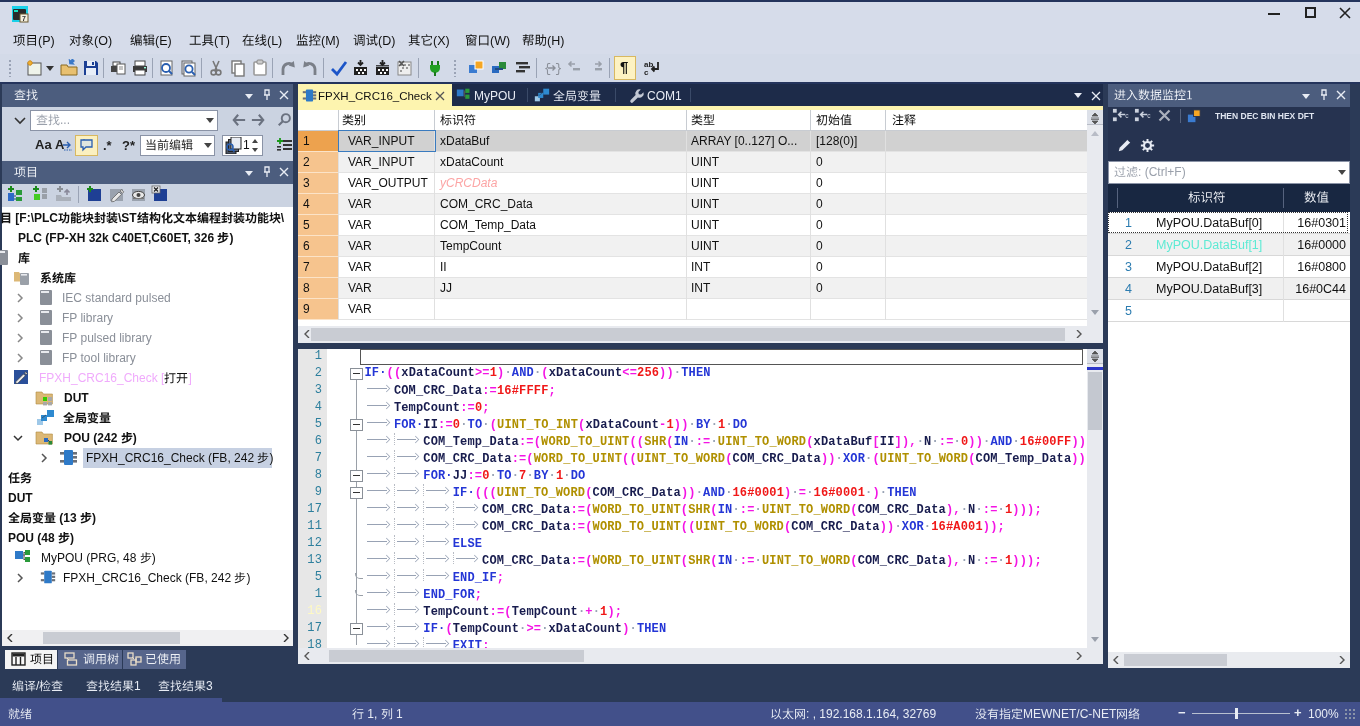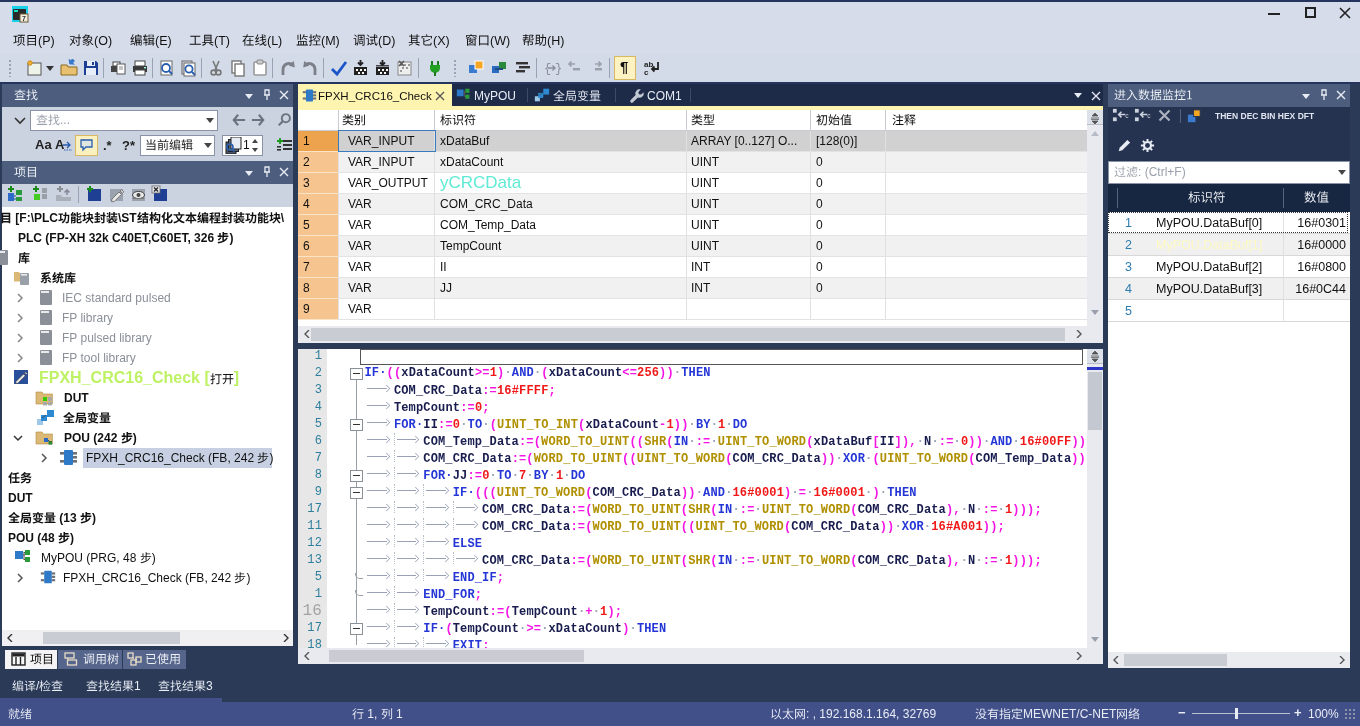--- a/index.html
+++ b/index.html
@@ -544,21 +544,21 @@
     <svg style="position:absolute;left:37px;top:348px" width="19" height="19" viewBox="0 0 19 19">
       <rect x="3" y="2" width="12" height="15" rx="1" fill="#8a8f98"></rect>
       <rect x="4" y="3" width="8" height="2" fill="#e8eaee"></rect>
     </svg>
     <div style="position:absolute;left:62px;top:350px;font-size:12px;color:#8a8f98;font-weight:normal;line-height:16px;white-space:nowrap;">FP tool library</div>
     <svg style="position:absolute;left:13px;top:368px" width="19" height="19" viewBox="0 0 19 19">
       <rect x="1" y="2" width="14" height="14" fill="#2a4f9a"></rect>
       <path d="M3 13.5 l7.5 -7.5 1.8 1.8 -7.5 7.5 -2.1 .3 z" fill="#e8e8e8" stroke="#333" stroke-width=".6"></path>
       <path d="M11.5 5 l1.2 -1.2 1.8 1.8 -1.2 1.2 z" fill="#c8c8c8" stroke="#333" stroke-width=".6"></path>
     </svg>
-    <div style="position:absolute;left:39px;top:370px;font-size:16px;color:#bef264;font-weight:bold;line-height:16px;white-space:nowrap;">FPXH_CRC16_Check [<svg width="24.0" height="12" viewBox="0 0 24.0 12" style="vertical-align:-0.14em;overflow:visible">
+    <div style="position:absolute;left:39px;top:370px;font-size:12px;color:#f0abfc;font-weight:normal;line-height:16px;white-space:nowrap;">FPXH_CRC16_Check [<svg width="24.0" height="12" viewBox="0 0 24.0 12" style="vertical-align:-0.14em;overflow:visible">
         <g fill="#111" transform="translate(0,10.32) scale(0.012,-0.012)">
           <use href="#g44" x="0"></use>
           <use href="#g45" x="1000"></use>
         </g>
       </svg>]</div>
     <svg style="position:absolute;left:35px;top:388px" width="19" height="19" viewBox="0 0 19 19">
       <path d="M1 4 h6 l1.4 2 h9 v10 h-16.4 z" fill="#dcb876" stroke="#b08a40" stroke-width=".6"></path>
       <rect x="8" y="9" width="4" height="4" fill="#33cc00"></rect>
       <rect x="13" y="9" width="4" height="4" fill="#a8a8a8"></rect>
       <rect x="8" y="14" width="4" height="3.4" fill="#a8a8a8"></rect>
@@ -901,21 +901,21 @@
     <div style="position:absolute;left:298px;top:193px;width:40px;height:1px;background:#fbe3c8"></div>
     <div style="position:absolute;left:338px;top:193px;width:749px;height:1px;background:#e3e3e3"></div>
     <div style="position:absolute;left:338px;top:173px;width:1px;height:21px;background:#e0e0e0"></div>
     <div style="position:absolute;left:434px;top:173px;width:1px;height:21px;background:#e0e0e0"></div>
     <div style="position:absolute;left:686px;top:173px;width:1px;height:21px;background:#e0e0e0"></div>
     <div style="position:absolute;left:810px;top:173px;width:1px;height:21px;background:#e0e0e0"></div>
     <div style="position:absolute;left:885px;top:173px;width:1px;height:21px;background:#e0e0e0"></div>
     <div style="position:absolute;left:1087px;top:173px;width:1px;height:21px;background:#e0e0e0"></div>
     <div style="position:absolute;left:303px;top:175px;font-size:12px;color:#111;font-weight:normal;line-height:16px;white-space:nowrap;">3</div>
     <div style="position:absolute;left:348px;top:175px;font-size:12px;color:#111;font-weight:normal;line-height:16px;white-space:nowrap;">VAR_OUTPUT</div>
-    <div style="position:absolute;left:440px;top:175px;font-size:17px;color:#5eead4;font-weight:normal;line-height:16px;white-space:nowrap;">yCRCData</div>
+    <div style="position:absolute;left:440px;top:175px;font-size:12px;color:#fca5a5;font-weight:normal;line-height:16px;white-space:nowrap;font-style:italic;">yCRCData</div>
     <div style="position:absolute;left:691px;top:175px;font-size:12px;color:#111;font-weight:normal;line-height:16px;white-space:nowrap;">UINT</div>
     <div style="position:absolute;left:816px;top:175px;font-size:12px;color:#111;font-weight:normal;line-height:16px;white-space:nowrap;">0</div>
     <div style="position:absolute;left:338px;top:194px;width:749px;height:21px;background:#f1f1f1"></div>
     <div style="position:absolute;left:298px;top:194px;width:40px;height:21px;background:#f6c48e"></div>
     <div style="position:absolute;left:298px;top:214px;width:40px;height:1px;background:#fbe3c8"></div>
     <div style="position:absolute;left:338px;top:214px;width:749px;height:1px;background:#e3e3e3"></div>
     <div style="position:absolute;left:338px;top:194px;width:1px;height:21px;background:#e0e0e0"></div>
     <div style="position:absolute;left:434px;top:194px;width:1px;height:21px;background:#e0e0e0"></div>
     <div style="position:absolute;left:686px;top:194px;width:1px;height:21px;background:#e0e0e0"></div>
     <div style="position:absolute;left:810px;top:194px;width:1px;height:21px;background:#e0e0e0"></div>
@@ -1042,21 +1042,21 @@
     <div style="position:absolute;left:298px;top:518px;width:24px;text-align:right;font-family:'Liberation Mono',monospace;font-weight:bold;font-size:12px;letter-spacing:0.16px;font-weight:normal;color:#2d7f9d;line-height:17px">11</div>
     <div style="position:absolute;left:364.5px;top:518px;font-family:'Liberation Mono',monospace;font-weight:bold;font-size:12px;letter-spacing:0.16px;line-height:17px;white-space:pre"><span class="tb" style=""></span><span class="tb" style="border-left:1px dotted #b8bcc4;"></span><span class="tb" style="border-left:1px dotted #b8bcc4;"></span><span class="tb" style="border-left:1px dotted #b8bcc4;"></span><span style="color:#181c4e">COM_CRC_Data</span><span style="color:#f414e4">:=</span><span style="color:#f414e4">(</span><span style="color:#b09000">WORD_TO_UINT</span><span style="color:#f414e4">((</span><span style="color:#b09000">UINT_TO_WORD</span><span style="color:#f414e4">(</span><span style="color:#181c4e">COM_CRC_Data</span><span style="color:#f414e4">))</span><span style="color:#98a2b4">·</span><span style="color:#2436d6">XOR</span><span style="color:#98a2b4">·</span><span style="color:#f01818">16#A001</span><span style="color:#f414e4">));</span></div>
     <div style="position:absolute;left:298px;top:535px;width:24px;text-align:right;font-family:'Liberation Mono',monospace;font-weight:bold;font-size:12px;letter-spacing:0.16px;font-weight:normal;color:#2d7f9d;line-height:17px">12</div>
     <div style="position:absolute;left:364.5px;top:535px;font-family:'Liberation Mono',monospace;font-weight:bold;font-size:12px;letter-spacing:0.16px;line-height:17px;white-space:pre"><span class="tb" style=""></span><span class="tb" style="border-left:1px dotted #b8bcc4;"></span><span class="tb" style="border-left:1px dotted #b8bcc4;"></span><span style="color:#2436d6">ELSE</span></div>
     <div style="position:absolute;left:298px;top:552px;width:24px;text-align:right;font-family:'Liberation Mono',monospace;font-weight:bold;font-size:12px;letter-spacing:0.16px;font-weight:normal;color:#2d7f9d;line-height:17px">13</div>
     <div style="position:absolute;left:364.5px;top:552px;font-family:'Liberation Mono',monospace;font-weight:bold;font-size:12px;letter-spacing:0.16px;line-height:17px;white-space:pre"><span class="tb" style=""></span><span class="tb" style="border-left:1px dotted #b8bcc4;"></span><span class="tb" style="border-left:1px dotted #b8bcc4;"></span><span class="tb" style="border-left:1px dotted #b8bcc4;"></span><span style="color:#181c4e">COM_CRC_Data</span><span style="color:#f414e4">:=</span><span style="color:#f414e4">(</span><span style="color:#b09000">WORD_TO_UINT</span><span style="color:#f414e4">(</span><span style="color:#b09000">SHR</span><span style="color:#f414e4">(</span><span style="color:#2436d6">IN</span><span style="color:#98a2b4">·</span><span style="color:#f414e4">:=</span><span style="color:#98a2b4">·</span><span style="color:#b09000">UINT_TO_WORD</span><span style="color:#f414e4">(</span><span style="color:#181c4e">COM_CRC_Data</span><span style="color:#f414e4">),</span><span style="color:#98a2b4">·</span><span style="color:#181c4e">N</span><span style="color:#98a2b4">·</span><span style="color:#f414e4">:=</span><span style="color:#98a2b4">·</span><span style="color:#f01818">1</span><span style="color:#f414e4">)));</span></div>
     <div style="position:absolute;left:298px;top:569px;width:24px;text-align:right;font-family:'Liberation Mono',monospace;font-weight:bold;font-size:12px;letter-spacing:0.16px;font-weight:normal;color:#2d7f9d;line-height:17px">5</div>
     <div style="position:absolute;left:364.5px;top:569px;font-family:'Liberation Mono',monospace;font-weight:bold;font-size:12px;letter-spacing:0.16px;line-height:17px;white-space:pre"><span class="tb" style=""></span><span class="tb" style="border-left:1px dotted #b8bcc4;"></span><span class="tb" style="border-left:1px dotted #b8bcc4;"></span><span style="color:#2436d6">END_IF</span><span style="color:#f414e4">;</span></div>
     <div style="position:absolute;left:298px;top:586px;width:24px;text-align:right;font-family:'Liberation Mono',monospace;font-weight:bold;font-size:12px;letter-spacing:0.16px;font-weight:normal;color:#2d7f9d;line-height:17px">1</div>
     <div style="position:absolute;left:364.5px;top:586px;font-family:'Liberation Mono',monospace;font-weight:bold;font-size:12px;letter-spacing:0.16px;line-height:17px;white-space:pre"><span class="tb" style=""></span><span class="tb" style="border-left:1px dotted #b8bcc4;"></span><span style="color:#2436d6">END_FOR</span><span style="color:#f414e4">;</span></div>
-    <div style="position:absolute;left:298px;top:603px;width:24px;text-align:right;font-family:'Liberation Mono',monospace;font-weight:bold;font-size:16px;letter-spacing:0.16px;font-weight:normal;color:#a3a3a3;line-height:17px">16</div>
+    <div style="position:absolute;left:298px;top:603px;width:24px;text-align:right;font-family:'Liberation Mono',monospace;font-weight:bold;font-size:12px;letter-spacing:0.16px;font-weight:normal;color:#fef9c3;line-height:17px">16</div>
     <div style="position:absolute;left:364.5px;top:603px;font-family:'Liberation Mono',monospace;font-weight:bold;font-size:12px;letter-spacing:0.16px;line-height:17px;white-space:pre"><span class="tb" style=""></span><span class="tb" style="border-left:1px dotted #b8bcc4;"></span><span style="color:#181c4e">TempCount</span><span style="color:#f414e4">:=</span><span style="color:#f414e4">(</span><span style="color:#181c4e">TempCount</span><span style="color:#98a2b4">·</span><span style="color:#f414e4">+</span><span style="color:#98a2b4">·</span><span style="color:#f01818">1</span><span style="color:#f414e4">);</span></div>
     <div style="position:absolute;left:298px;top:620px;width:24px;text-align:right;font-family:'Liberation Mono',monospace;font-weight:bold;font-size:12px;letter-spacing:0.16px;font-weight:normal;color:#2d7f9d;line-height:17px">17</div>
     <div style="position:absolute;left:364.5px;top:620px;font-family:'Liberation Mono',monospace;font-weight:bold;font-size:12px;letter-spacing:0.16px;line-height:17px;white-space:pre"><span class="tb" style=""></span><span class="tb" style="border-left:1px dotted #b8bcc4;"></span><span style="color:#2436d6">IF·</span><span style="color:#f414e4">(</span><span style="color:#181c4e">TempCount</span><span style="color:#98a2b4">·</span><span style="color:#f414e4">&gt;=</span><span style="color:#98a2b4">·</span><span style="color:#181c4e">xDataCount</span><span style="color:#f414e4">)</span><span style="color:#98a2b4">·</span><span style="color:#2436d6">THEN</span></div>
     <div style="position:absolute;left:298px;top:637px;width:24px;text-align:right;font-family:'Liberation Mono',monospace;font-weight:bold;font-size:12px;letter-spacing:0.16px;font-weight:normal;color:#2d7f9d;line-height:17px">18</div>
     <div style="position:absolute;left:364.5px;top:637px;font-family:'Liberation Mono',monospace;font-weight:bold;font-size:12px;letter-spacing:0.16px;line-height:17px;white-space:pre"><span class="tb" style=""></span><span class="tb" style="border-left:1px dotted #b8bcc4;"></span><span class="tb" style="border-left:1px dotted #b8bcc4;"></span><span style="color:#2436d6">EXIT</span><span style="color:#f414e4">;</span></div>
     <div style="position:absolute;left:360px;top:349px;width:723px;height:16px;border:1px solid #555;background:#fff"></div>
     <div style="position:absolute;left:355.5px;top:380px;width:1px;height:265px;background:#9aa0a8"></div>
     <div style="position:absolute;left:355px;top:572.5px;width:8px;height:6px;border-left:1px solid #9aa0a8;border-bottom:1px solid #9aa0a8;border-bottom-left-radius:5px"></div>
     <div style="position:absolute;left:355px;top:589.5px;width:8px;height:6px;border-left:1px solid #9aa0a8;border-bottom:1px solid #9aa0a8;border-bottom-left-radius:5px"></div>
     <div style="position:absolute;left:349.5px;top:367.5px;width:13px;height:12px;border:1px solid #8a9098;background:#fff"></div>
@@ -1162,21 +1162,21 @@
     <div style="position:absolute;left:1117px;top:188px;width:1px;height:20px;background:#56637e"></div>
     <div style="position:absolute;left:1283px;top:188px;width:1px;height:20px;background:#56637e"></div>
     <div style="position:absolute;left:1108px;top:212px;width:242px;height:440px;background:#fff"></div>
     <div style="position:absolute;left:1108px;top:212px;width:242px;height:22px;background:#ffffff;border-bottom:1px solid #d8d8d8"></div>
     <div style="position:absolute;left:1112px;top:215px;width:20px;text-align:right;font-size:12.5px;color:#2c7cb0;line-height:16px">1</div>
     <div style="position:absolute;left:1156px;top:215px;font-size:12.5px;color:#111;font-weight:normal;line-height:16px;white-space:nowrap;">MyPOU.DataBuf[0]</div>
     <div style="position:absolute;left:1280px;top:215px;width:66px;text-align:right;font-size:12.5px;color:#111;line-height:16px">16#0301</div>
     <div style="position:absolute;left:1283px;top:212px;width:1px;height:22px;background:#e0e0e0"></div>
     <div style="position:absolute;left:1108px;top:234px;width:242px;height:22px;background:#f0f0f0;border-bottom:1px solid #d8d8d8"></div>
     <div style="position:absolute;left:1112px;top:237px;width:20px;text-align:right;font-size:12.5px;color:#2c7cb0;line-height:16px">2</div>
-    <div style="position:absolute;left:1156px;top:237px;font-size:12.5px;color:#fef9c3;font-weight:normal;line-height:16px;white-space:nowrap;">MyPOU.DataBuf[1]</div>
+    <div style="position:absolute;left:1156px;top:237px;font-size:12.5px;color:#5eead4;font-weight:normal;line-height:16px;white-space:nowrap;">MyPOU.DataBuf[1]</div>
     <div style="position:absolute;left:1280px;top:237px;width:66px;text-align:right;font-size:12.5px;color:#111;line-height:16px">16#0000</div>
     <div style="position:absolute;left:1283px;top:234px;width:1px;height:22px;background:#e0e0e0"></div>
     <div style="position:absolute;left:1108px;top:256px;width:242px;height:22px;background:#ffffff;border-bottom:1px solid #d8d8d8"></div>
     <div style="position:absolute;left:1112px;top:259px;width:20px;text-align:right;font-size:12.5px;color:#2c7cb0;line-height:16px">3</div>
     <div style="position:absolute;left:1156px;top:259px;font-size:12.5px;color:#111;font-weight:normal;line-height:16px;white-space:nowrap;">MyPOU.DataBuf[2]</div>
     <div style="position:absolute;left:1280px;top:259px;width:66px;text-align:right;font-size:12.5px;color:#111;line-height:16px">16#0800</div>
     <div style="position:absolute;left:1283px;top:256px;width:1px;height:22px;background:#e0e0e0"></div>
     <div style="position:absolute;left:1108px;top:278px;width:242px;height:22px;background:#f0f0f0;border-bottom:1px solid #d8d8d8"></div>
     <div style="position:absolute;left:1112px;top:281px;width:20px;text-align:right;font-size:12.5px;color:#2c7cb0;line-height:16px">4</div>
     <div style="position:absolute;left:1156px;top:281px;font-size:12.5px;color:#111;font-weight:normal;line-height:16px;white-space:nowrap;">MyPOU.DataBuf[3]</div>

